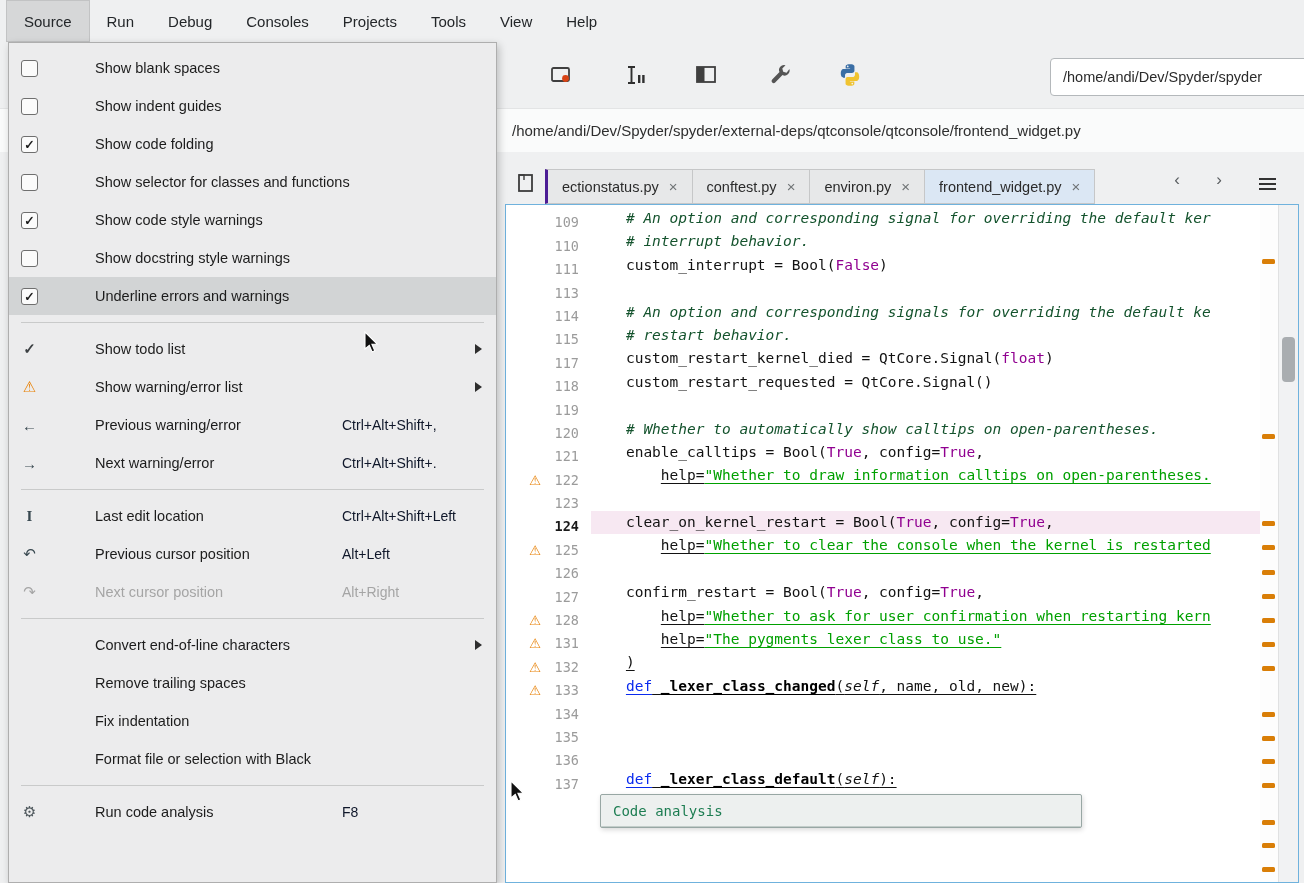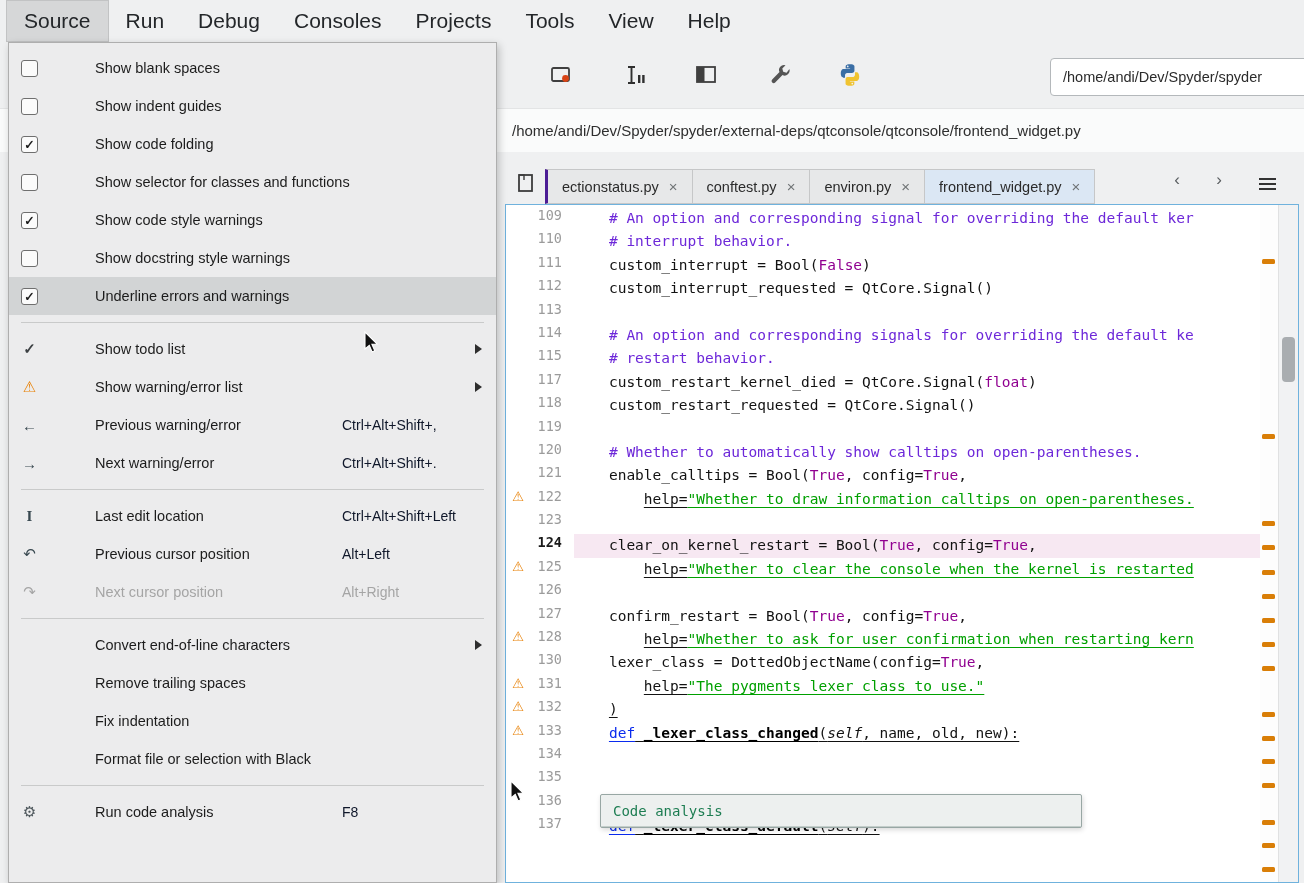--- a/index.html
+++ b/index.html
@@ -3,49 +3,49 @@
 <meta charset="utf-8">
 <style>
   * { margin:0; padding:0; box-sizing:border-box; }
   html,body { background:#d7d8d9; }
   .window {
     position:relative; width:1304px; height:883px; overflow:hidden;
     background:#eff0f1; font-family:"Liberation Sans", sans-serif; color:#1a1a1a;
   }
   
   .menubar { position:absolute; left:0; top:0; width:100%; height:42px; display:flex; align-items:stretch; padding-left:6px; background:#eff0f1; }
-  .mb-item { padding:0 17px; display:flex; align-items:center; font-size:21px; color:#232629; cursor:default; }
+  .mb-item { padding:0 17px; display:flex; align-items:center; font-size:15px; color:#232629; cursor:default; }
   .mb-item.active { background:#d6d7d8; border:1px solid #c2c3c4; }
   
   .toolbar { position:absolute; left:0; top:42px; width:100%; height:66px; background:#eff0f1; }
   .tbicon { position:absolute; top:14px; width:38px; height:38px; display:flex; align-items:center; justify-content:center; border-radius:3px; }
   .pathbox { position:absolute; right:-8px; top:16px; width:262px; height:38px; background:#ffffff; border:1px solid #b4b8bb; border-radius:4px; font-size:14.5px; line-height:36px; padding-left:12px; color:#2b2b2b; white-space:nowrap; overflow:hidden; }
   
   .filerow { position:absolute; left:0; top:108px; width:100%; height:44px; background:#fafbfb; border-top:1px solid #e3e4e5; font-size:15px; line-height:43px; color:#2e2e2e; padding-left:512px; white-space:nowrap; }
   
   .tabbar { position:absolute; left:505px; top:162px; width:799px; height:42px; }
   .corner-btn { position:absolute; left:4px; top:4px; width:34px; height:34px; display:flex; align-items:center; justify-content:center; }
   .tabs { position:absolute; left:40px; top:7px; height:35px; display:flex; }
   .tab { display:flex; align-items:center; padding:0 14px; background:#e7e8e9; border:1px solid #c6c7c8; border-left:none; font-size:14.5px; color:#2b2b2b; white-space:nowrap; }
   .tab:first-child { border-left:3px solid #4c1d95; }
   .tab.active { background:#dbe7f4; }
   .tab-close { margin-left:10px; color:#6f7375; font-size:15px; }
   .tabnav { position:absolute; top:8px; font-size:17px; color:#5a5e61; width:24px; text-align:center; }
   .hamburger { position:absolute; right:28px; top:16px; width:17px; height:2px; background:#333; box-shadow:0 5px 0 #333, 0 10px 0 #333; }
   
   .code-area { position:absolute; left:505px; top:204px; width:794px; height:679px; background:#ffffff; border:1px solid #6fb2dd; overflow:hidden; }
   .lines { position:absolute; left:0; top:2px; right:38px; }
-  .cl { display:flex; height:23.4px; align-items:flex-start; }
+  .cl { display:flex; height:23.4px; align-items:flex-end;padding-left:17px; }
   .gwarn { width:24px; text-align:center; color:#e8840c; font-size:13.5px; flex:none; }
   .lnum { width:44px; flex:none; text-align:right; padding-right:12px; color:#9b9b9b; font:13.5px "DejaVu Sans Mono", monospace; }
   .cl.cur .lnum { color:#1a1a1a; font-weight:bold; }
   .code { flex:1; white-space:pre; overflow:hidden; font:14.5px/23.4px "DejaVu Sans Mono", monospace; color:#111; }
   .cl.cur .code { background:#f7e8f2; }
   .tk-p { color:#121212; }
-  .tk-c { color:#6d28d9; }
+  .tk-c { color:#14532d; font-style:italic; }
   .tk-s { color:#00a000; }
   .tk-k { color:#0a2bee; }
   .tk-b { color:#900090; }
   .tk-f { color:#000; font-weight:bold; }
   .tk-i { color:#111; font-style:italic; }
   .u { text-decoration:underline; text-underline-offset:2.5px; }
   .marker-lane { position:absolute; top:0; bottom:0; right:20px; width:18px; background:#fdfdfd; }
   .marker { position:absolute; left:2px; width:13px; height:5px; border-radius:1.5px; background:#d97e07; }
   .scrollbar { position:absolute; top:0; bottom:0; right:0; width:20px; background:#f1f2f3; border-left:1px solid #e0e1e2; }
   .sb-thumb { position:absolute; left:3px; right:3px; background:#a9adb0; border-radius:4px; }
@@ -167,25 +167,20 @@
           <span class="lnum">110</span>
           <span class="code"><span class="tk-c">    # interrupt behavior.</span></span>
         </div>
         <div class="cl">
           <span class="gwarn"></span>
           <span class="lnum">111</span>
           <span class="code"><span class="tk-p">    custom_interrupt = Bool(</span><span class="tk-b">False</span><span class="tk-p">)</span></span>
         </div>
         <div class="cl">
           <span class="gwarn"></span>
-          <span class="lnum">112</span>
-          <span class="code"><span class="tk-p">    custom_interrupt_requested = QtCore.Signal()</span></span>
-        </div>
-        <div class="cl">
-          <span class="gwarn"></span>
           <span class="lnum">113</span>
           <span class="code"><span class="tk-p"></span></span>
         </div>
         <div class="cl">
           <span class="gwarn"></span>
           <span class="lnum">114</span>
           <span class="code"><span class="tk-c">    # An option and corresponding signals for overriding the default ke</span></span>
         </div>
         <div class="cl">
           <span class="gwarn"></span>
@@ -244,25 +239,20 @@
         </div>
         <div class="cl">
           <span class="gwarn"></span>
           <span class="lnum">127</span>
           <span class="code"><span class="tk-p">    confirm_restart = Bool(</span><span class="tk-b">True</span><span class="tk-p">, config=</span><span class="tk-b">True</span><span class="tk-p">,</span></span>
         </div>
         <div class="cl">
           <span class="gwarn">⚠</span>
           <span class="lnum">128</span>
           <span class="code"><span class="tk-p">        </span><span class="tk-p u">help=</span><span class="tk-s u">"Whether to ask for user confirmation when restarting kern</span></span>
-        </div>
-        <div class="cl">
-          <span class="gwarn"></span>
-          <span class="lnum">130</span>
-          <span class="code"><span class="tk-p">    lexer_class = DottedObjectName(config=</span><span class="tk-b">True</span><span class="tk-p">,</span></span>
         </div>
         <div class="cl">
           <span class="gwarn">⚠</span>
           <span class="lnum">131</span>
           <span class="code"><span class="tk-p">        </span><span class="tk-p u">help=</span><span class="tk-s u">"The pygments lexer class to use."</span></span>
         </div>
         <div class="cl">
           <span class="gwarn">⚠</span>
           <span class="lnum">132</span>
           <span class="code"><span class="tk-p">    </span><span class="tk-p u">)</span></span>

